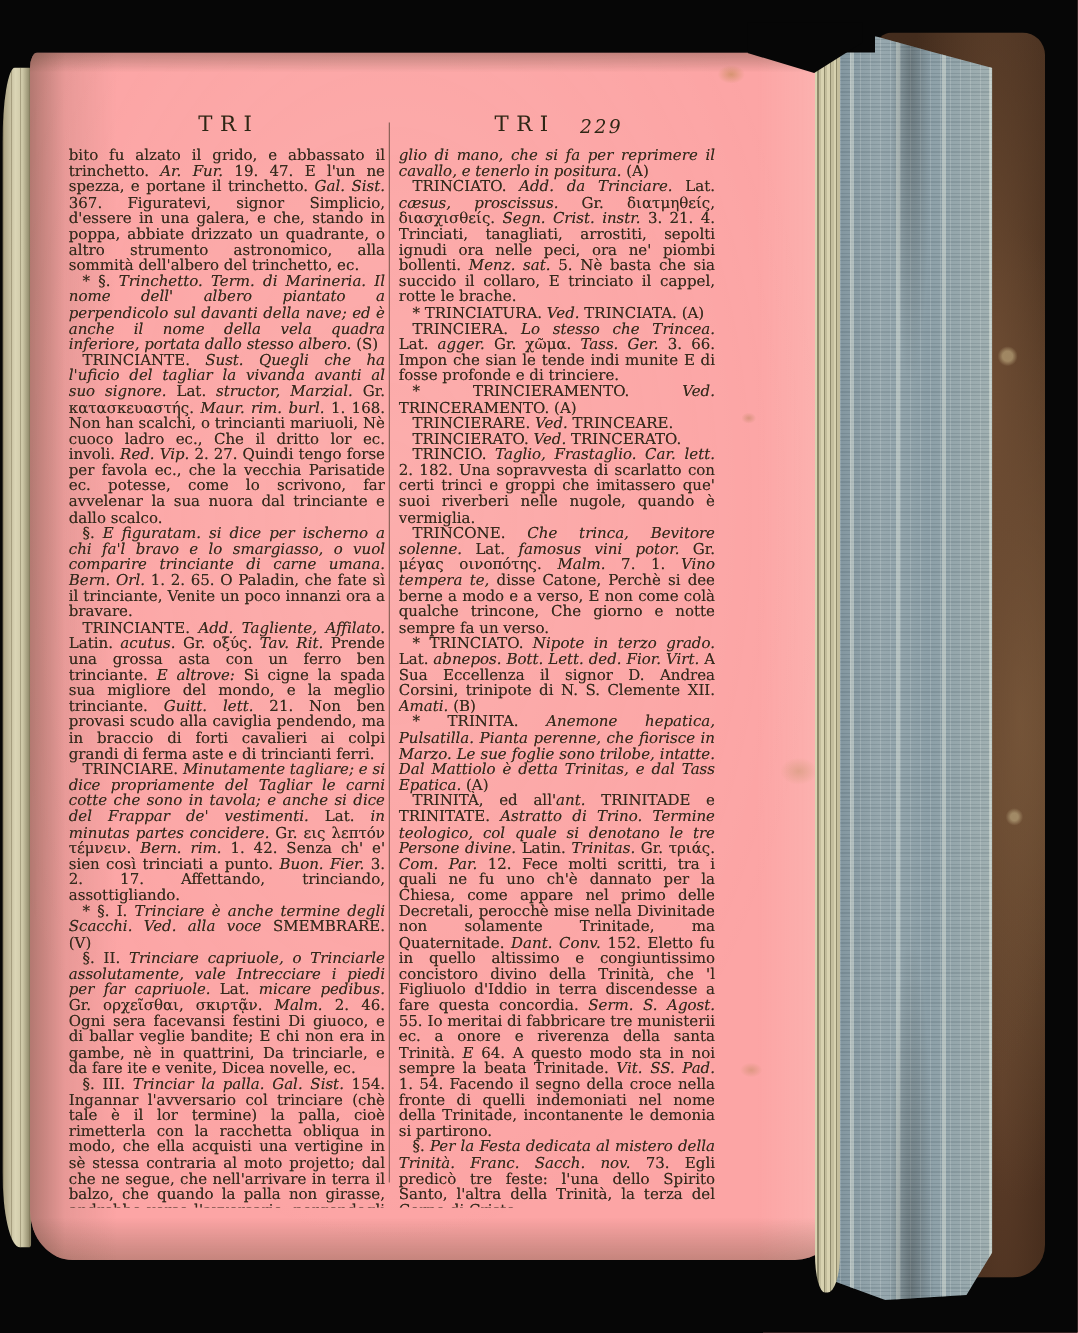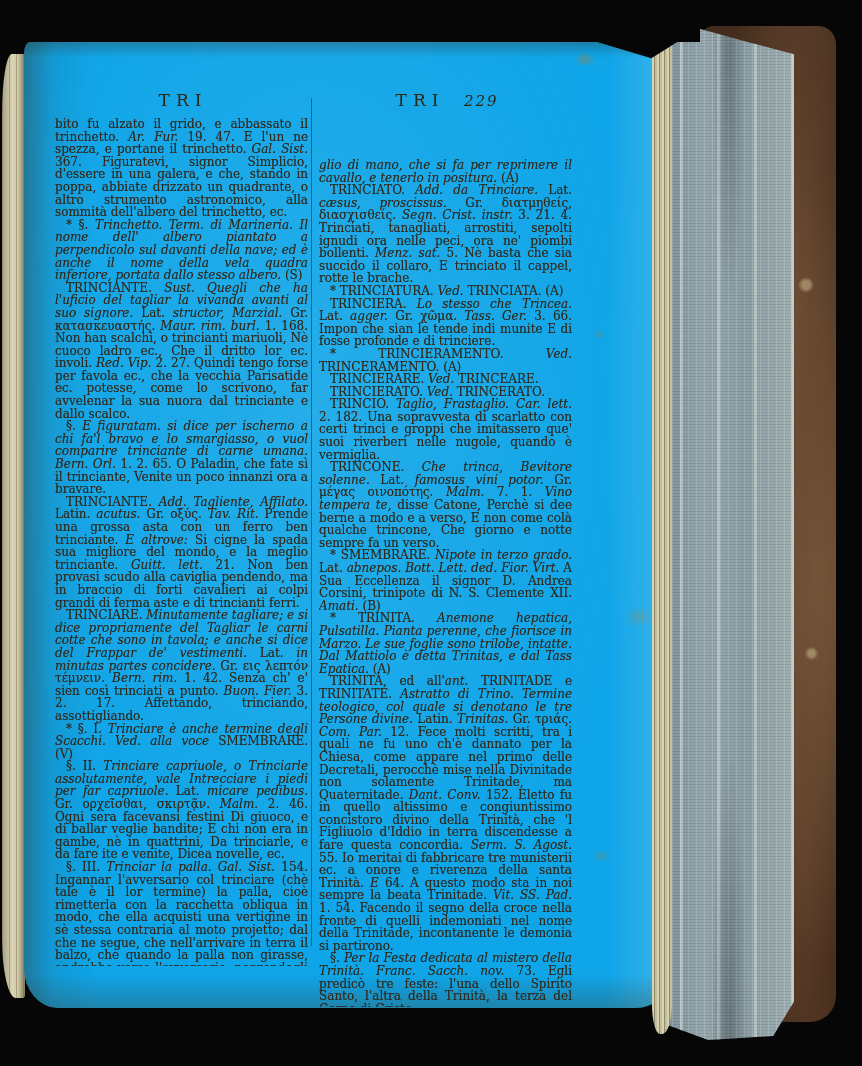--- a/index.html
+++ b/index.html
@@ -7,21 +7,21 @@
          font-family:"DejaVu Serif","Liberation Serif",serif;}
 
   
   .prev-page-edge{position:absolute;left:2px;top:54px;width:23px;height:944px;
     background:
       repeating-linear-gradient(90deg, rgba(120,110,80,.45) 0 1px, rgba(0,0,0,0) 1px 7px),
       linear-gradient(90deg,#a79f7f,#dbd5b5 45%,#cdc7a6 70%,#817a5c);
     border-radius:10px 2px 2px 14px / 60px 4px 4px 60px;}
 
   
-  .page{position:absolute;left:24px;top:42px;width:642px;height:966px;background:#0ea5e9;
+  .page{position:absolute;left:24px;top:42px;width:642px;height:966px;background:#fca5a5;
     border-radius:6px 2px 30px 34px / 12px 2px 26px 40px;}
   .page::before{content:"";position:absolute;inset:0;border-radius:inherit;pointer-events:none;
     background:
       linear-gradient(90deg, rgba(60,48,28,.38), rgba(60,48,28,.10) 28px, rgba(60,48,28,0) 70px),
       linear-gradient(180deg, rgba(55,45,25,.30), rgba(55,45,25,0) 16px),
       linear-gradient(0deg, rgba(70,58,32,.30), rgba(70,58,32,0) 34px),
       linear-gradient(270deg, rgba(255,252,235,.18), rgba(255,252,235,0) 60px),
       radial-gradient(ellipse at 45% 38%, rgba(255,253,240,.10), rgba(0,0,0,0) 70%);}
 
   
@@ -29,21 +29,21 @@
   .rt-left{left:33px;width:252px;text-align:center;}
   .rt-right{left:296px;width:200px;text-align:center;}
   .page-number{position:absolute;top:50px;left:440px;width:70px;text-align:left;
     font-size:15px;letter-spacing:2px;color:#2e2615;font-style:italic;}
 
   
   .col{position:absolute;top:76px;height:848px;width:253px;overflow:hidden;
     text-align:justify;font-size:12px;line-height:12.6px;color:#332a1c;
     text-shadow:0 0 .5px rgba(45,35,20,.55);hyphens:auto;}
   .col-left{left:31px;}
-  .col-right{left:295px;margin-top:41px;}
+  .col-right{left:295px;}
   .col p{margin:0;text-indent:11px;}
   .col p.ni{text-indent:0;}
   .it{font-style:italic;}
   .column-divider{position:absolute;left:287px;top:56px;width:1px;height:848px;
     background:rgba(52,42,26,.55);}
 
   
   .stain{position:absolute;border-radius:50%;pointer-events:none;}
   .stain-1{left:574px;top:52px;width:22px;height:15px;
     background:radial-gradient(ellipse,rgba(170,128,52,.45),rgba(170,128,52,0) 70%);}
@@ -123,21 +123,21 @@
     <div class="col col-right">
         <p class="ni"><span class="it">glio di mano, che si fa per reprimere il cavallo, e tenerlo in positura.</span><span> (A)</span></p>
         <p><span>TRINCIATO. </span><span class="it">Add. da Trinciare.</span><span> Lat. </span><span class="it">cæsus, proscissus.</span><span> Gr. διατμηθείς, διασχισθείς. </span><span class="it">Segn. Crist. instr.</span><span> 3. 21. 4. Trinciati, tanagliati, arrostiti, sepolti ignudi ora nelle peci, ora ne' piombi bollenti. </span><span class="it">Menz. sat.</span><span> 5. Nè basta che sia succido il collaro, E trinciato il cappel, rotte le brache.</span></p>
         <p><span>* TRINCIATURA. </span><span class="it">Ved.</span><span> TRINCIATA. (A)</span></p>
         <p><span>TRINCIERA. </span><span class="it">Lo stesso che Trincea.</span><span> Lat. </span><span class="it">agger.</span><span> Gr. χῶμα. </span><span class="it">Tass. Ger.</span><span> 3. 66. Impon che sian le tende indi munite E di fosse profonde e di trinciere.</span></p>
         <p><span>* TRINCIERAMENTO. </span><span class="it">Ved.</span><span> TRINCERAMENTO. (A)</span></p>
         <p><span>TRINCIERARE. </span><span class="it">Ved.</span><span> TRINCEARE.</span></p>
         <p><span>TRINCIERATO. </span><span class="it">Ved.</span><span> TRINCERATO.</span></p>
         <p><span>TRINCIO. </span><span class="it">Taglio, Frastaglio. Car. lett.</span><span> 2. 182. Una sopravvesta di scarlatto con certi trinci e groppi che imitassero que' suoi riverberi nelle nugole, quando è vermiglia.</span></p>
         <p><span>TRINCONE. </span><span class="it">Che trinca, Bevitore solenne.</span><span> Lat. </span><span class="it">famosus vini potor.</span><span> Gr. μέγας οινοπότης. </span><span class="it">Malm.</span><span> 7. 1. </span><span class="it">Vino tempera te,</span><span> disse Catone, Perchè si dee berne a modo e a verso, E non come colà qualche trincone, Che giorno e notte sempre fa un verso.</span></p>
-        <p><span>* SMEMBRARE. </span><span class="it">Nipote in terzo grado.</span><span> Lat. </span><span class="it">abnepos. Bott. Lett. ded. Fior. Virt.</span><span> A Sua Eccellenza il signor D. Andrea Corsini, trinipote di N. S. Clemente XII. </span><span class="it">Amati.</span><span> (B)</span></p>
+        <p><span>* TRINCIATO. </span><span class="it">Nipote in terzo grado.</span><span> Lat. </span><span class="it">abnepos. Bott. Lett. ded. Fior. Virt.</span><span> A Sua Eccellenza il signor D. Andrea Corsini, trinipote di N. S. Clemente XII. </span><span class="it">Amati.</span><span> (B)</span></p>
         <p><span>* TRINITA. </span><span class="it">Anemone hepatica, Pulsatilla. Pianta perenne, che fiorisce in Marzo. Le sue foglie sono trilobe, intatte. Dal Mattiolo è detta Trinitas, e dal Tass Epatica.</span><span> (A)</span></p>
         <p><span>TRINITÀ, ed all'</span><span class="it">ant.</span><span> TRINITADE e TRINITATE. </span><span class="it">Astratto di Trino. Termine teologico, col quale si denotano le tre Persone divine.</span><span> Latin. </span><span class="it">Trinitas.</span><span> Gr. τριάς. </span><span class="it">Com. Par.</span><span> 12. Fece molti scritti, tra i quali ne fu uno ch'è dannato per la Chiesa, come appare nel primo delle Decretali, perocchè mise nella Divinitade non solamente Trinitade, ma Quaternitade. </span><span class="it">Dant. Conv.</span><span> 152. Eletto fu in quello altissimo e congiuntissimo concistoro divino della Trinità, che 'l Figliuolo d'Iddio in terra discendesse a fare questa concordia. </span><span class="it">Serm. S. Agost.</span><span> 55. Io meritai di fabbricare tre munisterii ec. a onore e riverenza della santa Trinità. </span><span class="it">E</span><span> 64. A questo modo sta in noi sempre la beata Trinitade. </span><span class="it">Vit. SS. Pad.</span><span> 1. 54. Facendo il segno della croce nella fronte di quelli indemoniati nel nome della Trinitade, incontanente le demonia si partirono.</span></p>
         <p><span>§. </span><span class="it">Per la Festa dedicata al mistero della Trinità. Franc. Sacch. nov.</span><span> 73. Egli predicò tre feste: l'una dello Spirito Santo, l'altra della Trinità, la terza del Corpo di Cristo.</span></p>
       </div>
   </div>
 
   <div class="stain stain-1"></div>
   <div class="stain stain-2"></div>
   <div class="stain stain-3"></div>
   <div class="stain stain-4"></div>

